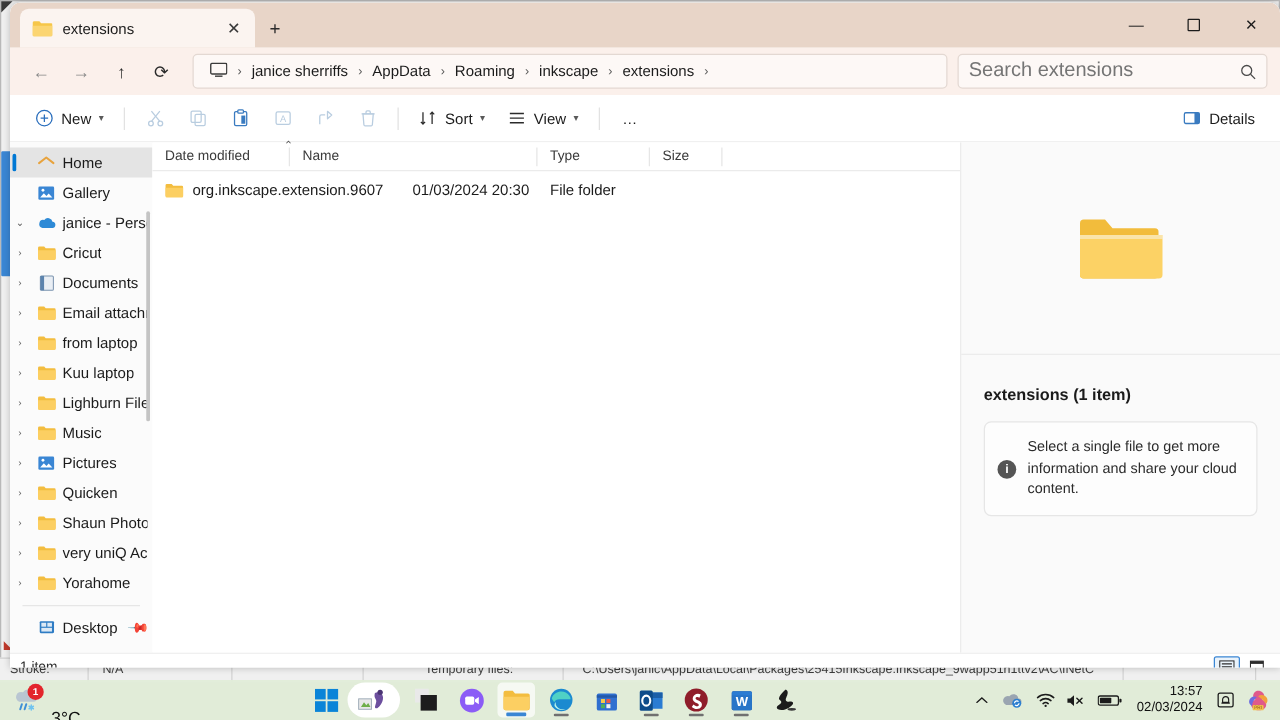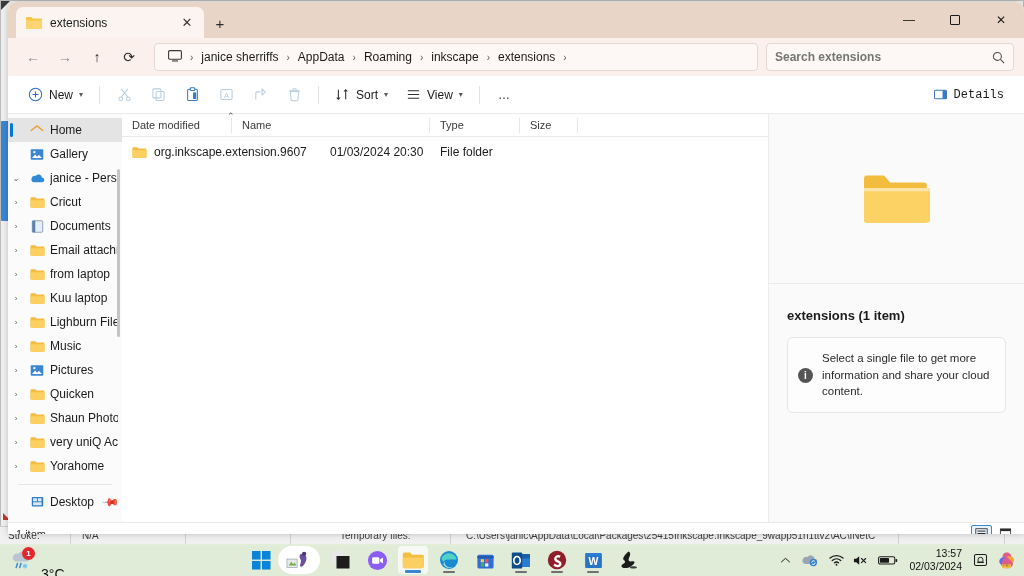--- a/index.html
+++ b/index.html
@@ -85,37 +85,37 @@
     display: flex; align-items: center; padding: 0 8px; gap: 2px; overflow: hidden;
   }
   .crumb { font-size: 12px; color: #1b1b1b; padding: 2px 5px; border-radius: 3px; white-space: nowrap; }
   .crumb-sep { color: #5a5a5a; font-size: 10px; padding: 0 1px; }
   .searchbox {
     width: 248px; height: 28px; background: #fdf8f6; border: 1px solid #e3d8d2;
     border-radius: 4px; display: flex; align-items: center; padding: 0 8px; gap: 6px;
   }
   .searchbox input {
     flex: 1; border: none; outline: none; background: transparent;
-    font-family: "Liberation Sans", sans-serif; font-size: 12px; color: #0369a1; font-weight: bold;
+    font-family: "Liberation Sans", sans-serif; font-size: 16px; color: #0369a1;
   }
 
   
   .cmdbar {
     height: 38px; background: #ffffff; display: flex; align-items: center;
     padding: 0 12px; gap: 2px; border-bottom: 1px solid #ebebeb;
   }
   .cmd {
     height: 28px; border-radius: 4px; display: flex; align-items: center;
     gap: 6px; padding: 0 8px; color: #1b1b1b; font-size: 12px; white-space: nowrap;
   }
   .cmd.icononly { width: 32px; justify-content: center; padding: 0; }
   .cmd.disabled { color: #b9cde0; }
   .cmd-sep { width: 1px; height: 18px; background: #e2e2e2; margin: 0 6px; }
   .chev { font-size: 8px; color: #5a5a5a; }
-  .details-btn { margin-left: auto; font-family: Liberation Mono, monospace; }
+  .details-btn { margin-left: auto; }
 
   
   .content { display: flex; height: 408px; background: #fff; }
 
   
   .sidebar {
     width: 114px; background: #fbfbfb; padding-top: 4px;
     position: relative; overflow: hidden; flex-shrink: 0;
   }
   .navitem {

